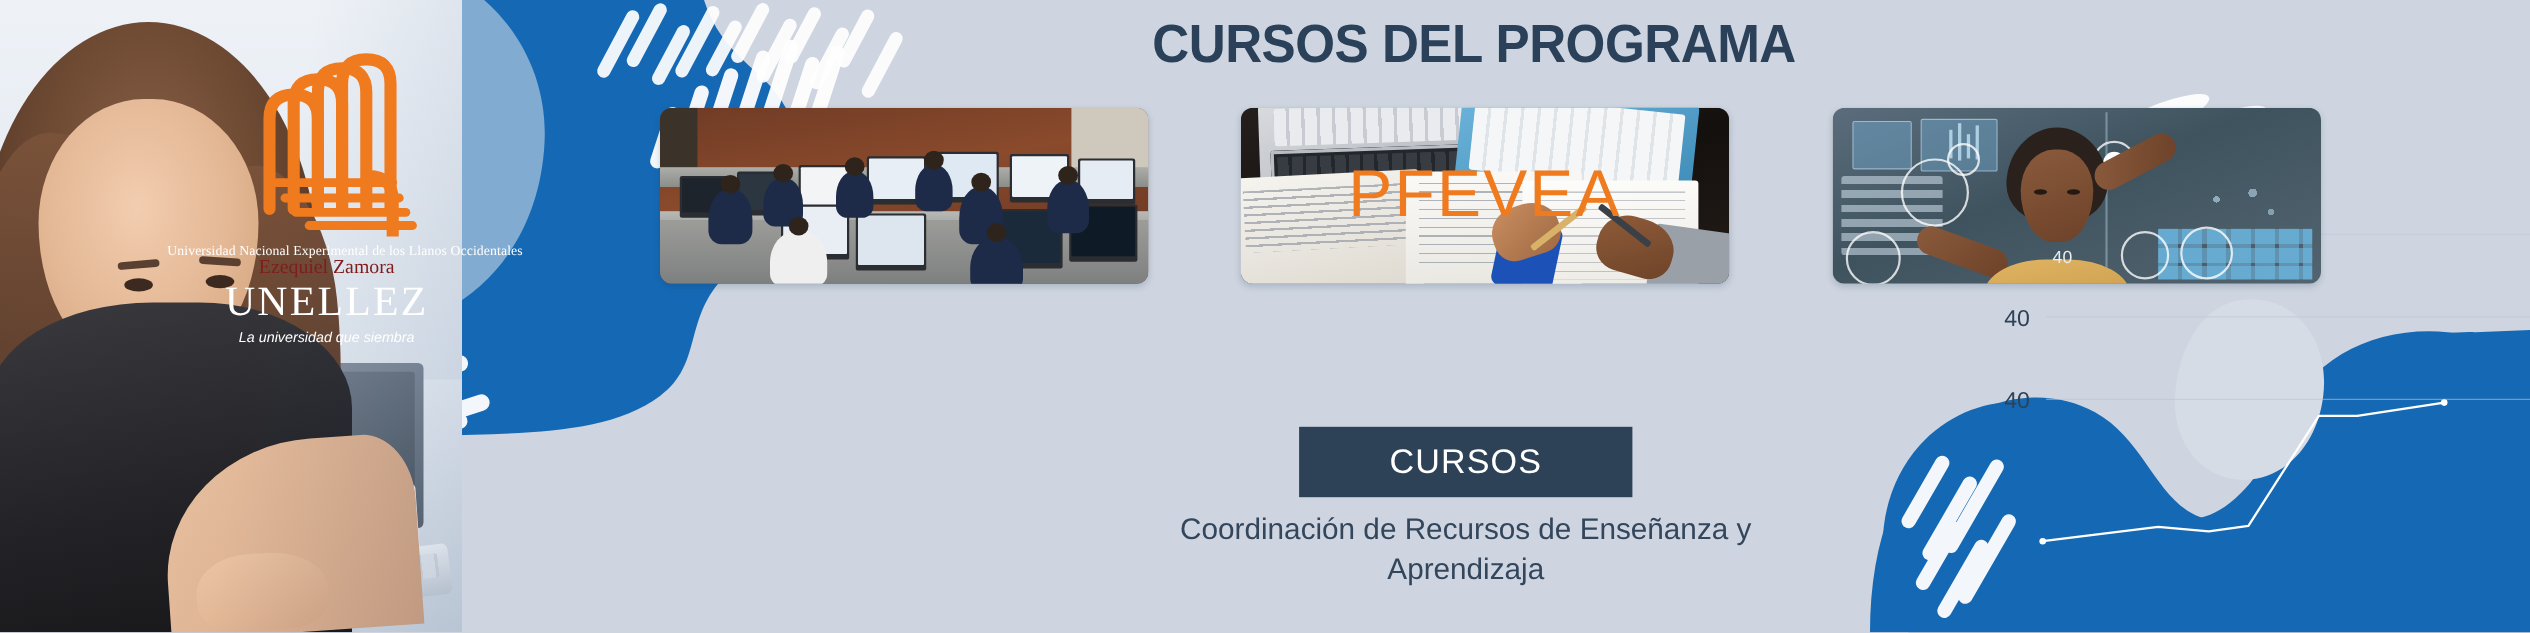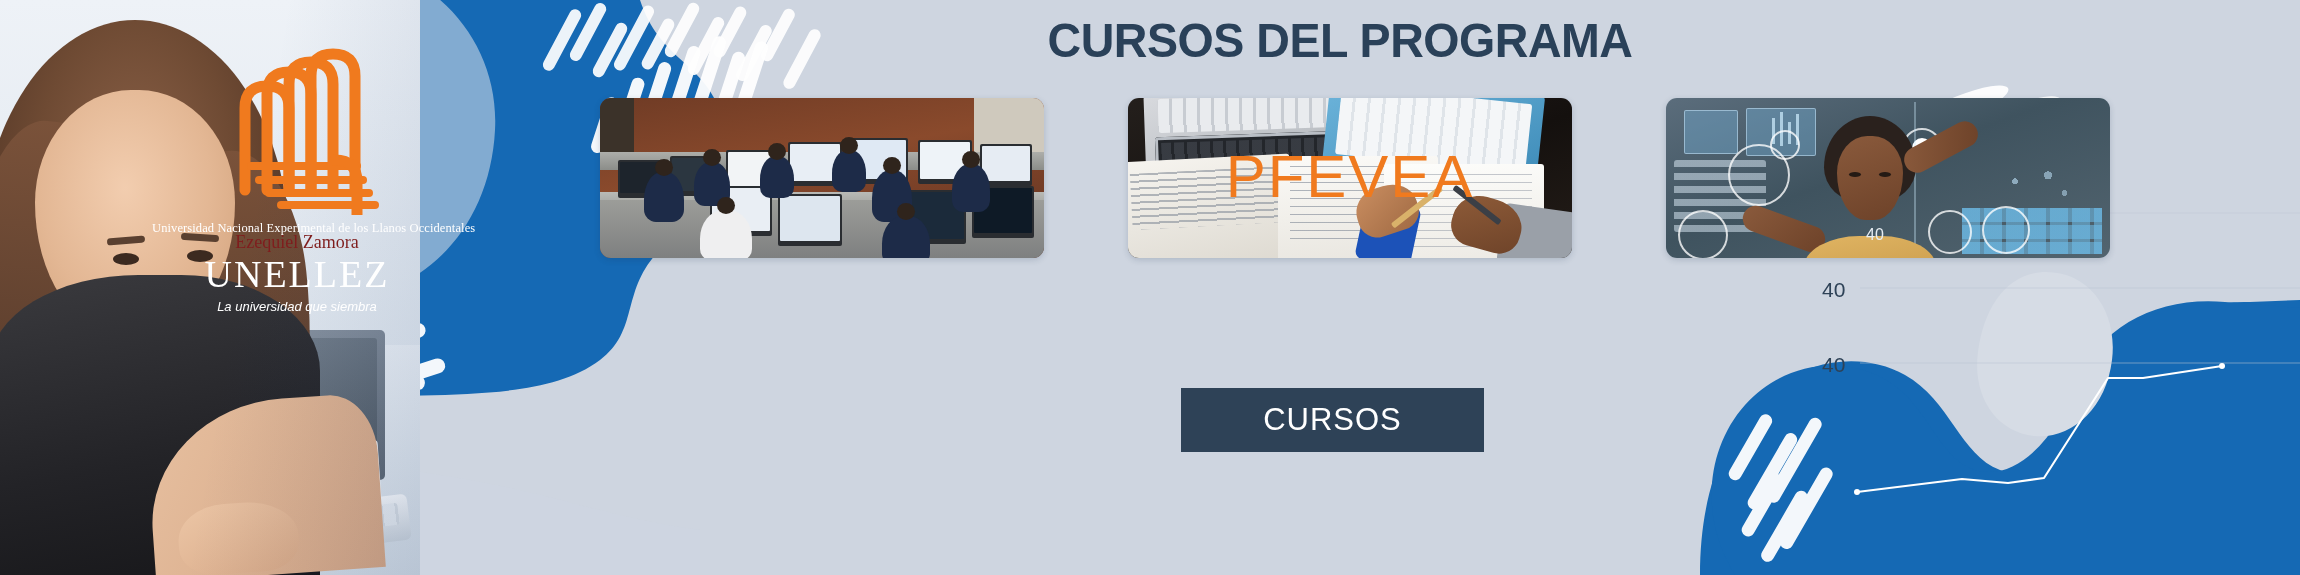--- a/index.html
+++ b/index.html
@@ -473,17 +473,18 @@
         <div class="gv-armL"></div>
         <div class="gv-top"></div>
       </div>
       <div class="gv-num">40</div>
     </div>
   </div>
 
   <div id="pfevea-button">
     <span>CURSOS</span>
   </div>
+  <div id="pfevea-caption">Coordinación de Recursos de Enseñanza y Aprendizaja</div>
 
   <div class="chart-num" id="chart-30">40</div>
   <div class="chart-num" id="chart-20">40</div>
 
 </div>
 
 </body></html>

